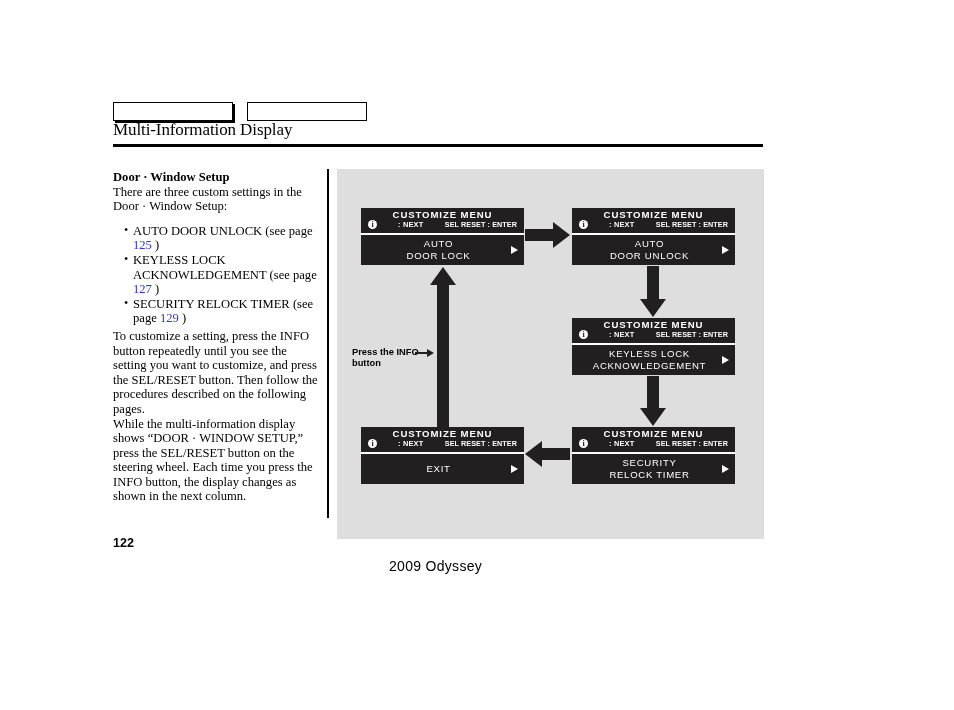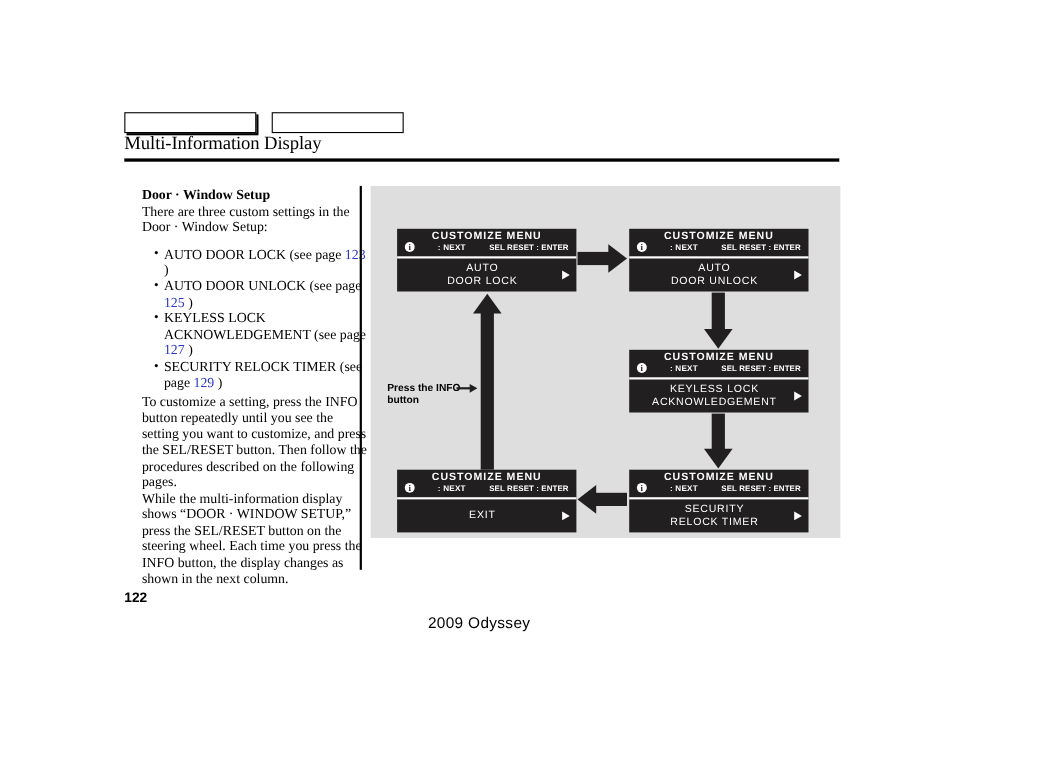--- a/index.html
+++ b/index.html
@@ -48,21 +48,20 @@
     width: 1.5px; height: 349px;
     background: #000;
   }
 
   #text-col {
     position: absolute; left: 113px; top: 170px;
     width: 208px;
     font-family: "Liberation Serif", serif;
     font-size: 12.6px;
     line-height: 14.6px;
-    margin-left: 16px;
   }
   #text-col .sec-head {
     font-weight: bold;
     font-size: 12.6px;
     margin: 0 0 0 0;
   }
   #text-col p { margin: 0; }
   #text-col ul {
     margin: 10px 0 0 0;
     padding: 0 0 0 12px;
@@ -78,21 +77,21 @@
     position: absolute; left: -1px; top: -1px;
     font-size: 12px;
   }
   .pref { color: #2b37c8; }
   #para-block { margin-top: 3px; }
 
   
   #diagram {
     position: absolute;
     left: 337px; top: 169px;
-    width: 427px; height: 320px;
+    width: 427px; height: 370px;
     background: #dedede;
   }
 
   .panel {
     position: absolute;
     width: 163px; height: 57px;
     background: #211f1f;
     box-sizing: border-box;
     font-family: "Liberation Sans", sans-serif;
   }
@@ -282,21 +281,20 @@
 </div>
 
 <div id="page-title">Multi-Information Display</div>
 <div id="title-rule"></div>
 
 <div id="text-col">
   <div class="sec-head">Door · Window Setup</div>
   <p>There are three custom settings in the Door · Window Setup:</p>
 
   <ul>
-    <li><span>AUTO DOOR LOCK (see page </span><span class="pref">123</span><span> )</span></li>
     <li><span>AUTO DOOR UNLOCK (see page </span><span class="pref">125</span><span> )</span></li>
     <li><span>KEYLESS LOCK ACKNOWLEDGEMENT (see page </span><span class="pref">127</span><span> )</span></li>
     <li><span>SECURITY RELOCK TIMER (see page </span><span class="pref">129</span><span> )</span></li>
   </ul>
 
   <div id="para-block">
     <p>To customize a setting, press the INFO button repeatedly until you see the setting you want to customize, and press the SEL/RESET button. Then follow the procedures described on the following pages.</p>
     <p>While the multi-information display shows “DOOR · WINDOW SETUP,” press the SEL/RESET button on the steering wheel. Each time you press the INFO button, the display changes as shown in the next column.</p>
   </div>
 </div>

